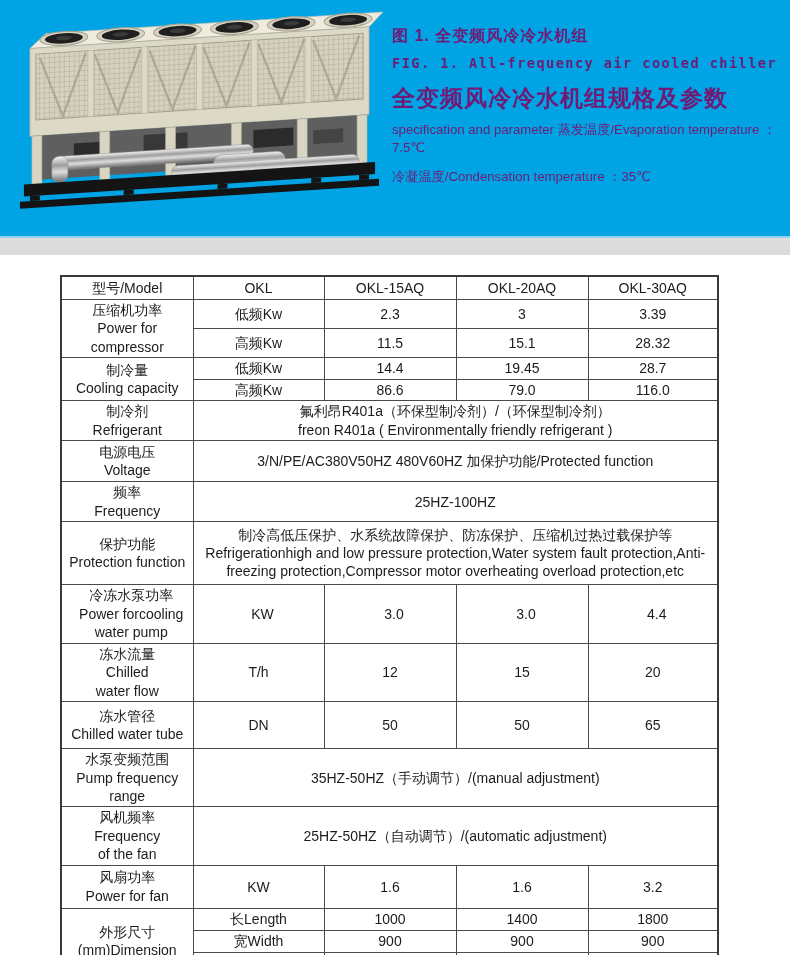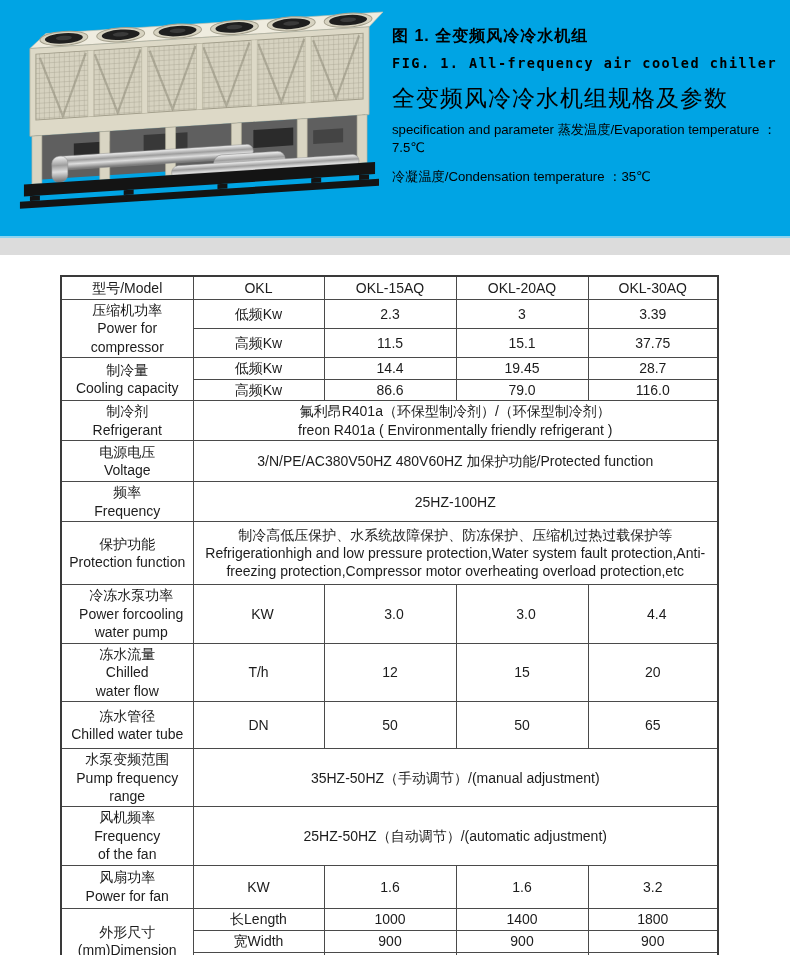--- a/index.html
+++ b/index.html
@@ -2,24 +2,24 @@
 <html><head>
 <meta charset="utf-8">
 <style>
   html,body{margin:0;padding:0;background:#ffffff;}
   body{width:790px;height:955px;position:relative;font-family:"Liberation Sans","DejaVu Sans",sans-serif;color:#1c1c1c;}
   .page{width:790px;height:955px;overflow:hidden;background:#ffffff;}
 
   
   .hero{position:relative;width:790px;height:236px;background:#00a4e4;display:flex;}
   .photo-wrap{position:absolute;left:4px;top:2px;width:384px;height:230px;}
-  .hero-text{position:absolute;left:390px;top:0;width:396px;height:236px;color:#000000;}
+  .hero-text{position:absolute;left:390px;top:0;width:396px;height:236px;color:#701a75;}
   .cap-zh{margin:26px 0 0 2px;font-size:16px;font-weight:600;letter-spacing:1px;}
   .cap-en{margin:8px 0 4px 2px;font-family:"DejaVu Sans Mono","Liberation Mono",monospace;font-size:13.5px;font-weight:600;letter-spacing:1.5px;}
-  .title-zh{margin:12px 0 0 2px;font-size:23px;font-weight:400;letter-spacing:1px;}
+  .title-zh{margin:12px 0 0 2px;font-size:23px;font-weight:700;letter-spacing:1px;}
   .sub{margin:7px 0 0 2px;font-size:13.2px;line-height:1.35;}
   .sub.first{margin-top:10px;}
   .sub.gap{margin-top:11px;}
 
   
   .band{width:790px;height:17px;background:#dcdcdc;border-top:2px solid #8fd4f0;}
 
   
   .table-wrap{padding:20px 0 0 60px;}
   table.spec{border-collapse:collapse;table-layout:fixed;width:657px;border:2px solid #3a3a3a;background:#ffffff;}
@@ -181,21 +181,21 @@
 Power for compressor</td>
           <td>低频Kw</td>
           <td>2.3</td>
           <td>3</td>
           <td>3.39</td>
         </tr>
         <tr class="r20">
           <td>高频Kw</td>
           <td>11.5</td>
           <td>15.1</td>
-          <td>37.75</td>
+          <td>28.32</td>
         </tr>
         <tr class="r20">
           <td class="pre" rowspan="2">制冷量
 Cooling capacity</td>
           <td>低频Kw</td>
           <td>14.4</td>
           <td>19.45</td>
           <td>28.7</td>
         </tr>
         <tr class="r20">

